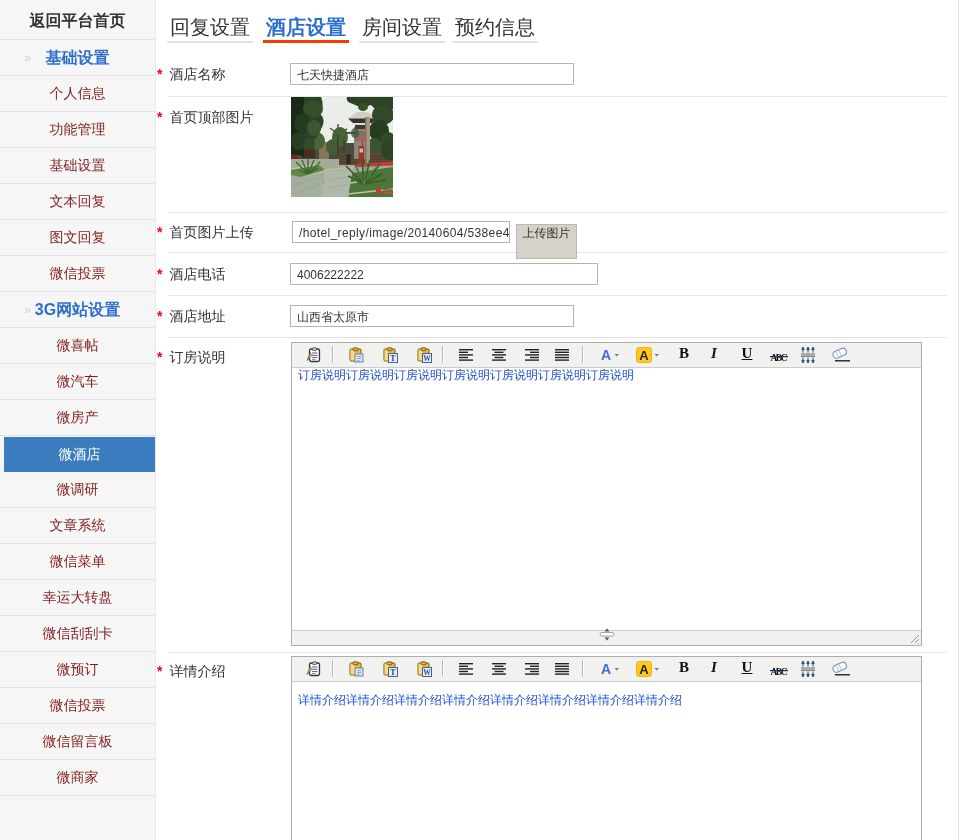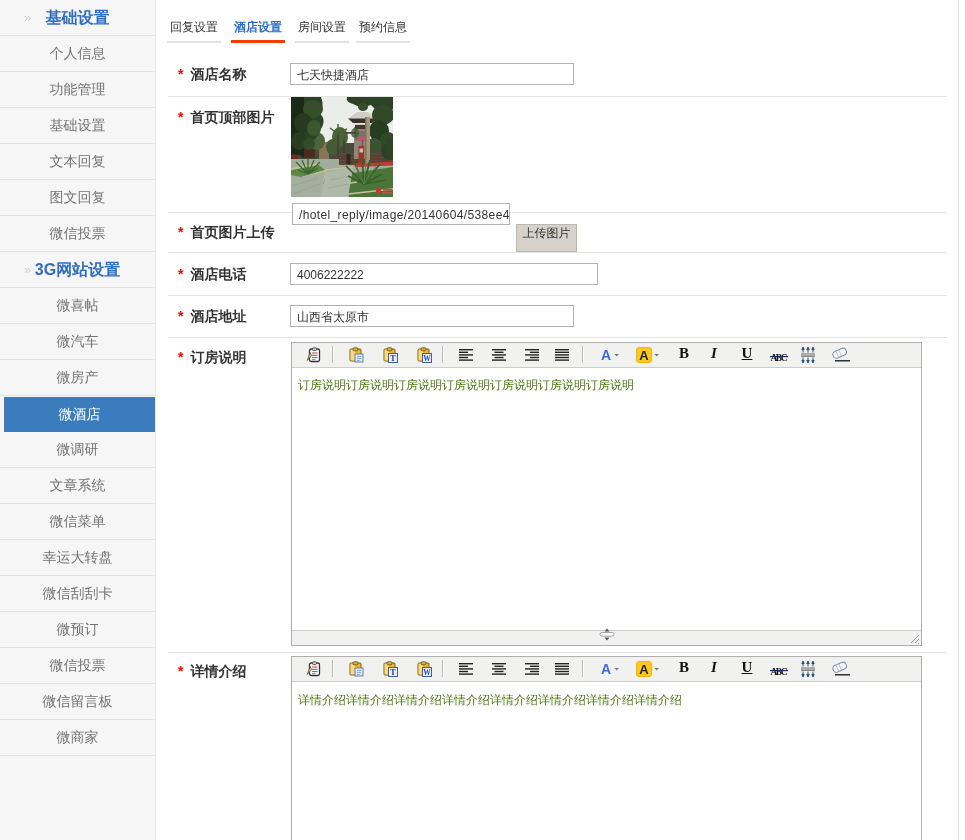--- a/index.html
+++ b/index.html
@@ -1,47 +1,48 @@
 <!DOCTYPE html>
 <html><head><meta charset="utf-8">
 <style>
 html,body{margin:0;padding:0}
 body{width:965px;height:840px;font-family:"Liberation Sans",sans-serif;background:#fff;overflow:hidden;position:relative}
 .abs{position:absolute}
 
 #side{position:absolute;left:0;top:0;width:155px;height:840px;background:#f6f6f6;border-right:1px solid #e8e8e8}
-#side .row{position:relative;height:35px;line-height:35px;text-align:center;font-size:14px;color:#737373;border-bottom:1px solid #e2e2e2;background:#f6f6f6}
+#side .row{position:relative;height:35px;line-height:35px;text-align:center;font-size:14px;color:#7f1d1d;border-bottom:1px solid #e2e2e2;background:#f6f6f6}
 #side .home{height:36px;line-height:36px;padding-top:3px;font-size:16px;font-weight:bold;color:#333}
 #side .hdr{font-size:16px;font-weight:bold;color:#2e6ec9}
 #side .hdr .ar{position:absolute;left:24px;top:0;color:#d2d2d2;font-size:13px;font-weight:normal}
 #side .sel{background:#3a7cbe;color:#fff;margin-left:4px;margin-top:1px;height:34px;line-height:34px;border-bottom:1px solid #3a7cbe}
 
 #rightline{position:absolute;left:958px;top:0;width:1px;height:840px;background:#e2e2e2}
 .sep{position:absolute;left:168px;width:779px;height:1px;background:#e5e5e5}
 
-#tabs{position:absolute;left:167px;top:20px;font-size:12px;white-space:nowrap}
+#tabs{position:absolute;left:167px;top:20px;font-size:20px;white-space:nowrap}
 #tabs span{display:inline-block;vertical-align:top;padding:0 3px 6px;border-bottom:2px solid #e4e4e4;margin-right:10px;color:#333;line-height:15px}
 #tabs span.on{color:#2a6fd0;font-weight:bold;border-bottom:3px solid #f53c00;padding-bottom:5px}
 
-.lbl{position:absolute;left:178px;font-size:14px;font-weight:bold;color:#333;line-height:15px;white-space:nowrap}
+.lbl{position:absolute;left:157px;font-size:14px;font-weight:normal;color:#333;line-height:15px;white-space:nowrap}
 .lbl b{color:#f00;margin-right:7px;font-size:14px}
 
 .inp{position:absolute;left:290px;height:22px;border:1px solid #b3b3b3;background:#fff;font-size:12px;color:#333;line-height:22px;padding:0 0 0 6px;box-sizing:border-box;white-space:nowrap;overflow:hidden}
 .btn{position:absolute;background:#d6d2c9;border:1px solid #bcb8ae;font-size:12px;color:#333;text-align:center;line-height:17px;box-sizing:border-box}
 
 .ed{position:absolute;left:291px;width:631px;border:1px solid #aeaeae;background:#fff;box-sizing:border-box}
 .ed .tbar{height:24px;background:#f1f1ef;border-bottom:1px solid #ccc;position:relative}
 .ed .sbar{position:absolute;left:0;bottom:0;width:100%;height:14px;background:#f1f1ef;border-top:1px solid #ccc}
-.ed .txt{font-size:12px;color:#4d7c0f;padding:10px 6px;line-height:14px}
+.ed .txt{font-size:12px;color:#1d4ed8;padding:0 6px;line-height:14px}
 .ti{position:absolute;top:4px;width:16px;height:16px}
 .tdiv{position:absolute;top:3px;width:1px;height:17px;background:#b9b9b9;border-right:1px solid #fdfdfd}
 .tb{font-family:"Liberation Serif",serif;font-weight:bold;font-size:15px;color:#111;top:2px;text-align:center}
 </style></head>
 <body>
 <div id="side">
+  <div class="row home">返回平台首页</div>
   <div class="row hdr"><span class="ar">»</span>基础设置</div>
   <div class="row">个人信息</div>
   <div class="row">功能管理</div>
   <div class="row">基础设置</div>
   <div class="row">文本回复</div>
   <div class="row">图文回复</div>
   <div class="row">微信投票</div>
   <div class="row hdr"><span class="ar">»</span>3G网站设置</div>
   <div class="row">微喜帖</div>
   <div class="row">微汽车</div>
@@ -72,22 +73,22 @@
 
 <div class="lbl" style="top:67px"><b>*</b>酒店名称</div>
 <div class="lbl" style="top:110px"><b>*</b>首页顶部图片</div>
 <div class="lbl" style="top:225px"><b>*</b>首页图片上传</div>
 <div class="lbl" style="top:267px"><b>*</b>酒店电话</div>
 <div class="lbl" style="top:309px"><b>*</b>酒店地址</div>
 <div class="lbl" style="top:350px"><b>*</b>订房说明</div>
 <div class="lbl" style="top:664px"><b>*</b>详情介绍</div>
 
 <div class="inp" style="top:63px;width:284px">七天快捷酒店</div>
-<div class="inp" style="top:203px;width:218px;left:292px;letter-spacing:.37px">/hotel_reply/image/20140604/538ee4</div>
-<div class="btn" style="left:516px;top:224px;width:61px;height:28px">上传图片</div>
+<div class="inp" style="top:221px;width:218px;left:292px;letter-spacing:.37px">/hotel_reply/image/20140604/538ee4</div>
+<div class="btn" style="left:516px;top:224px;width:61px;height:35px">上传图片</div>
 <div class="inp" style="top:263px;width:308px">4006222222</div>
 <div class="inp" style="top:305px;width:284px">山西省太原市</div>
 
 <div class="abs" style="left:291px;top:97px;width:102px;height:100px">
 <svg width="102" height="100" viewBox="0 0 102 100">
 <rect width="102" height="100" fill="#eaede9"></rect>
 <rect x="0" y="50" width="102" height="50" fill="#a2ac9d"></rect>
 
 <rect x="0" y="46" width="102" height="16" fill="#4a4a3c"></rect>
 <rect x="28" y="45" width="10" height="17" fill="#867556"></rect>

